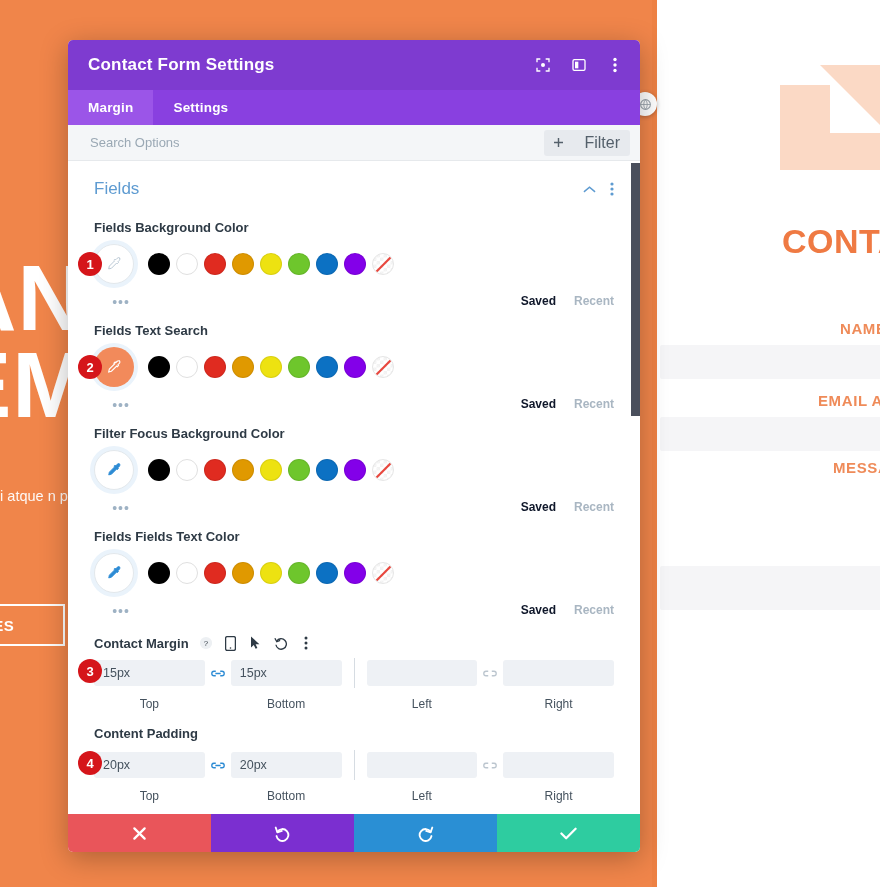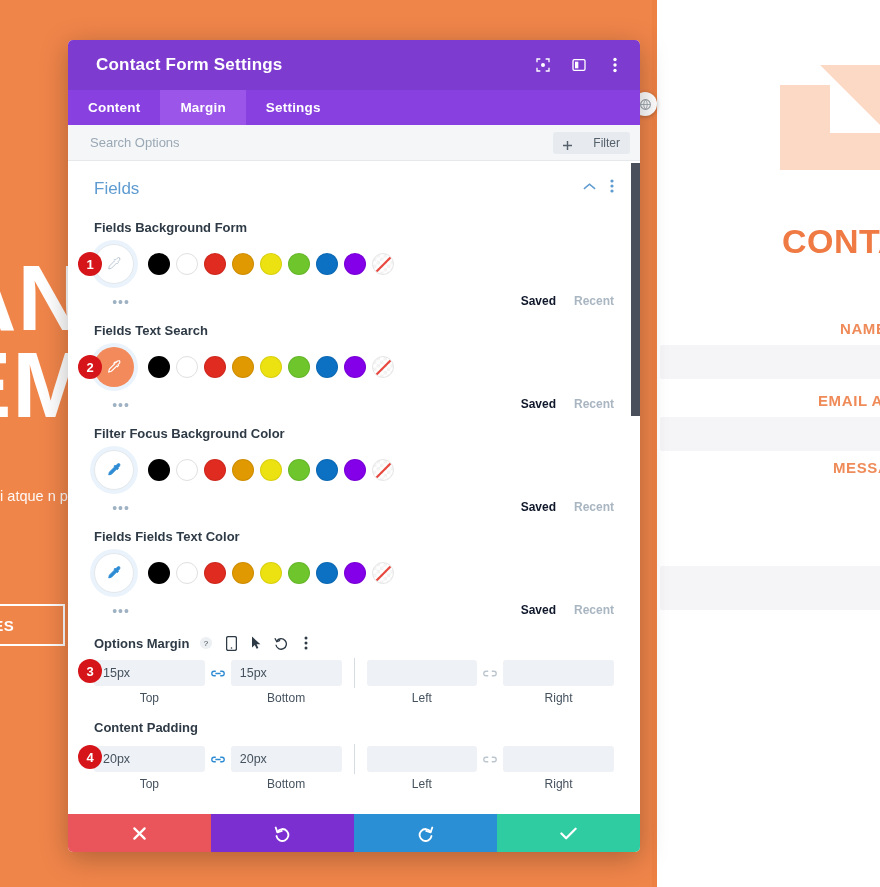--- a/index.html
+++ b/index.html
@@ -104,21 +104,21 @@
   }
 
   .modal-titlebar {
     height: 50px; background: #7E3BD0;
     display: flex; align-items: center;
     padding: 0 16px 0 20px;
     flex: 0 0 auto;
   }
   .modal-title {
     color: #ffffff; font-size: 17px; font-weight: 700;
-    letter-spacing: .2px; flex: 1; margin-left: 8px;
+    letter-spacing: .2px; flex: 1;
   }
   .titlebar-icons { display: flex; align-items: center; gap: 18px; }
   .tb-icon { width: 18px; height: 18px; display:flex; align-items:center; justify-content:center; cursor: pointer; }
 
   .modal-tabs {
     height: 35px; background: #8940E0;
     display: flex; align-items: stretch;
     flex: 0 0 auto;
   }
   .modal-tab {
@@ -136,38 +136,38 @@
     flex: 0 0 auto;
   }
   .search-input {
     flex: 1; border: none; outline: none; background: transparent;
     font-size: 13px; color: #5A6B7C;
     font-family: "Liberation Sans", sans-serif;
   }
   .search-input::placeholder { color: #9AA8B4; }
   .filter-btn {
     background: #E7EAEE; border-radius: 3px;
-    padding: 4px 10px; font-size: 12px; color: #54606B;
-    display: flex; align-items: flex-end; gap: 21px; cursor: pointer;
+    padding: 4px 10px; font-size: 16px; color: #54606B;
+    display: flex; align-items: center; gap: 21px; cursor: pointer;
   }
 
   .modal-body {
     flex: 1 1 auto; position: relative; overflow: hidden; background: #ffffff;
   }
   .modal-scroll { position:absolute; inset:0; padding: 0 26px 0 26px; }
 
   
   .scroll-thumb {
     position: absolute; right: 0px; top: 2px;
     width: 9px; height: 253px;
     background: #4A4F5C; border-radius: 0px;
   }
 
   .section-head {
-    display: flex; align-items: flex-start;
+    display: flex; align-items: center;
     padding: 18px 0 6px 0;
   }
   .section-title {
     color: #5E9BD1; font-size: 17px; font-weight: 400; flex: 1;
   }
   .section-actions { display: flex; align-items: center; gap: 14px; }
   .sec-icon { cursor: pointer; display:flex; align-items:center; }
 
   .option-label {
     font-size: 13px; color: #2E3A45; font-weight: 600;
@@ -229,21 +229,21 @@
   .sp-cell { flex: 1; position: relative; }
   .sp-input {
     width: 100%; height: 26px; background: #EEF1F5;
     border: none; border-radius: 3px; outline: none;
     font-size: 12.5px; color: #45525E; padding: 0 9px;
     font-family: "Liberation Sans", sans-serif;
   }
   .sp-input::placeholder { color: #C2CBD4; }
   .sp-link { width: 26px; display:flex; align-items:center; justify-content:center; cursor:pointer; }
   .sp-divider { width: 1px; height: 30px; background: #D6DCE2; margin: 0 12px; }
-  .sp-names { display: flex; margin-top: 3px; justify-content: center; }
+  .sp-names { display: flex; margin-top: 9px; justify-content: center; }
   .sp-name { flex: 1; text-align: center; font-size: 12px; color: #45525E; }
   .sp-name-gap { width: 26px; }
   .sp-name-divgap { width: 25px; }
 
   
   .modal-actions { height: 38px; display: flex; flex: 0 0 auto; }
   .action-btn {
     flex: 1; display: flex; align-items: center; justify-content: center;
     cursor: pointer; color: #ffffff;
   }
@@ -308,21 +308,20 @@
         <svg width="4" height="16" viewBox="0 0 4 16">
           <circle cx="2" cy="2.5" r="1.7" fill="#ffffff"></circle>
           <circle cx="2" cy="8" r="1.7" fill="#ffffff"></circle>
           <circle cx="2" cy="13.5" r="1.7" fill="#ffffff"></circle>
         </svg>
       </div>
     </div>
   </div>
 
   <div class="modal-tabs">
-    <div class="modal-tab">Content</div>
     <div class="modal-tab active">Margin</div>
     <div class="modal-tab">Settings</div>
   </div>
 
   <div class="search-bar">
     <input class="search-input" placeholder="Search Options" style="">
     <div class="filter-btn">
       <svg width="9" height="9" viewBox="0 0 10 10">
         <path d="M5 0v10M0 5h10" stroke="#54606B" stroke-width="1.6"></path>
       </svg>
@@ -344,21 +343,21 @@
           <div class="sec-icon">
             <svg width="4" height="14" viewBox="0 0 4 14">
               <circle cx="2" cy="2" r="1.6" fill="#5E9BD1"></circle>
                 <circle cx="2" cy="7" r="1.6" fill="#5E9BD1"></circle>
                 <circle cx="2" cy="12" r="1.6" fill="#5E9BD1"></circle>
             </svg>
           </div>
         </div>
       </div>
 
-      <div class="option-label">Fields Background Form</div>
+      <div class="option-label">Fields Background Color</div>
       <div class="color-row">
         <div class="badge" style="left:-16px; top:8px;">1</div>
         <div class="eyedrop-wrap">
           <svg width="17" height="17" viewBox="0 0 24 24">
             <path d="M19.5 3.2a2.6 2.6 0 0 0-3.7 0l-2.1 2.1-.9-.9-1.6 1.6.9.9-7.4 7.4-.9 3.9 3.9-.9 7.4-7.4.9.9 1.6-1.6-.9-.9 2.1-2.1a2.6 2.6 0 0 0 0-3.7z" fill="none" stroke="#B9C7D3" stroke-width="1.4"></path>
           </svg>
         </div>
         <div class="swatch" style="background:#000000"></div>
         <div class="swatch white" style="background:#FFFFFF"></div>
         <div class="swatch" style="background:#E02B20"></div>
@@ -443,21 +442,21 @@
         <div class="swatch transparent"></div>
       </div>
       <div class="row-footer">
         <div class="dots-more">•••</div>
         <div class="tab-spacer"></div>
         <div class="mini-tab active">Saved</div>
         <div class="mini-tab inactive">Recent</div>
       </div>
 
       <div class="spacing-label-row">
-        <div class="spacing-label">Options Margin</div>
+        <div class="spacing-label">Contact Margin</div>
         <div class="spacing-icon">
           <svg width="14" height="14" viewBox="0 0 16 16">
               <circle cx="8" cy="8" r="7" fill="#EDF0F3"></circle>
               <text x="8" y="11.5" font-size="9" font-family="Liberation Sans, sans-serif" text-anchor="middle" fill="#3B454E">?</text>
             </svg>
         </div>
         <div class="spacing-icon">
           <svg width="11" height="15" viewBox="0 0 11 15">
               <rect x="0.6" y="0.6" width="9.8" height="13.8" rx="1.6" fill="none" stroke="#2E3A45" stroke-width="1.3"></rect>
               <circle cx="5.5" cy="12" r="0.8" fill="#2E3A45"></circle>

